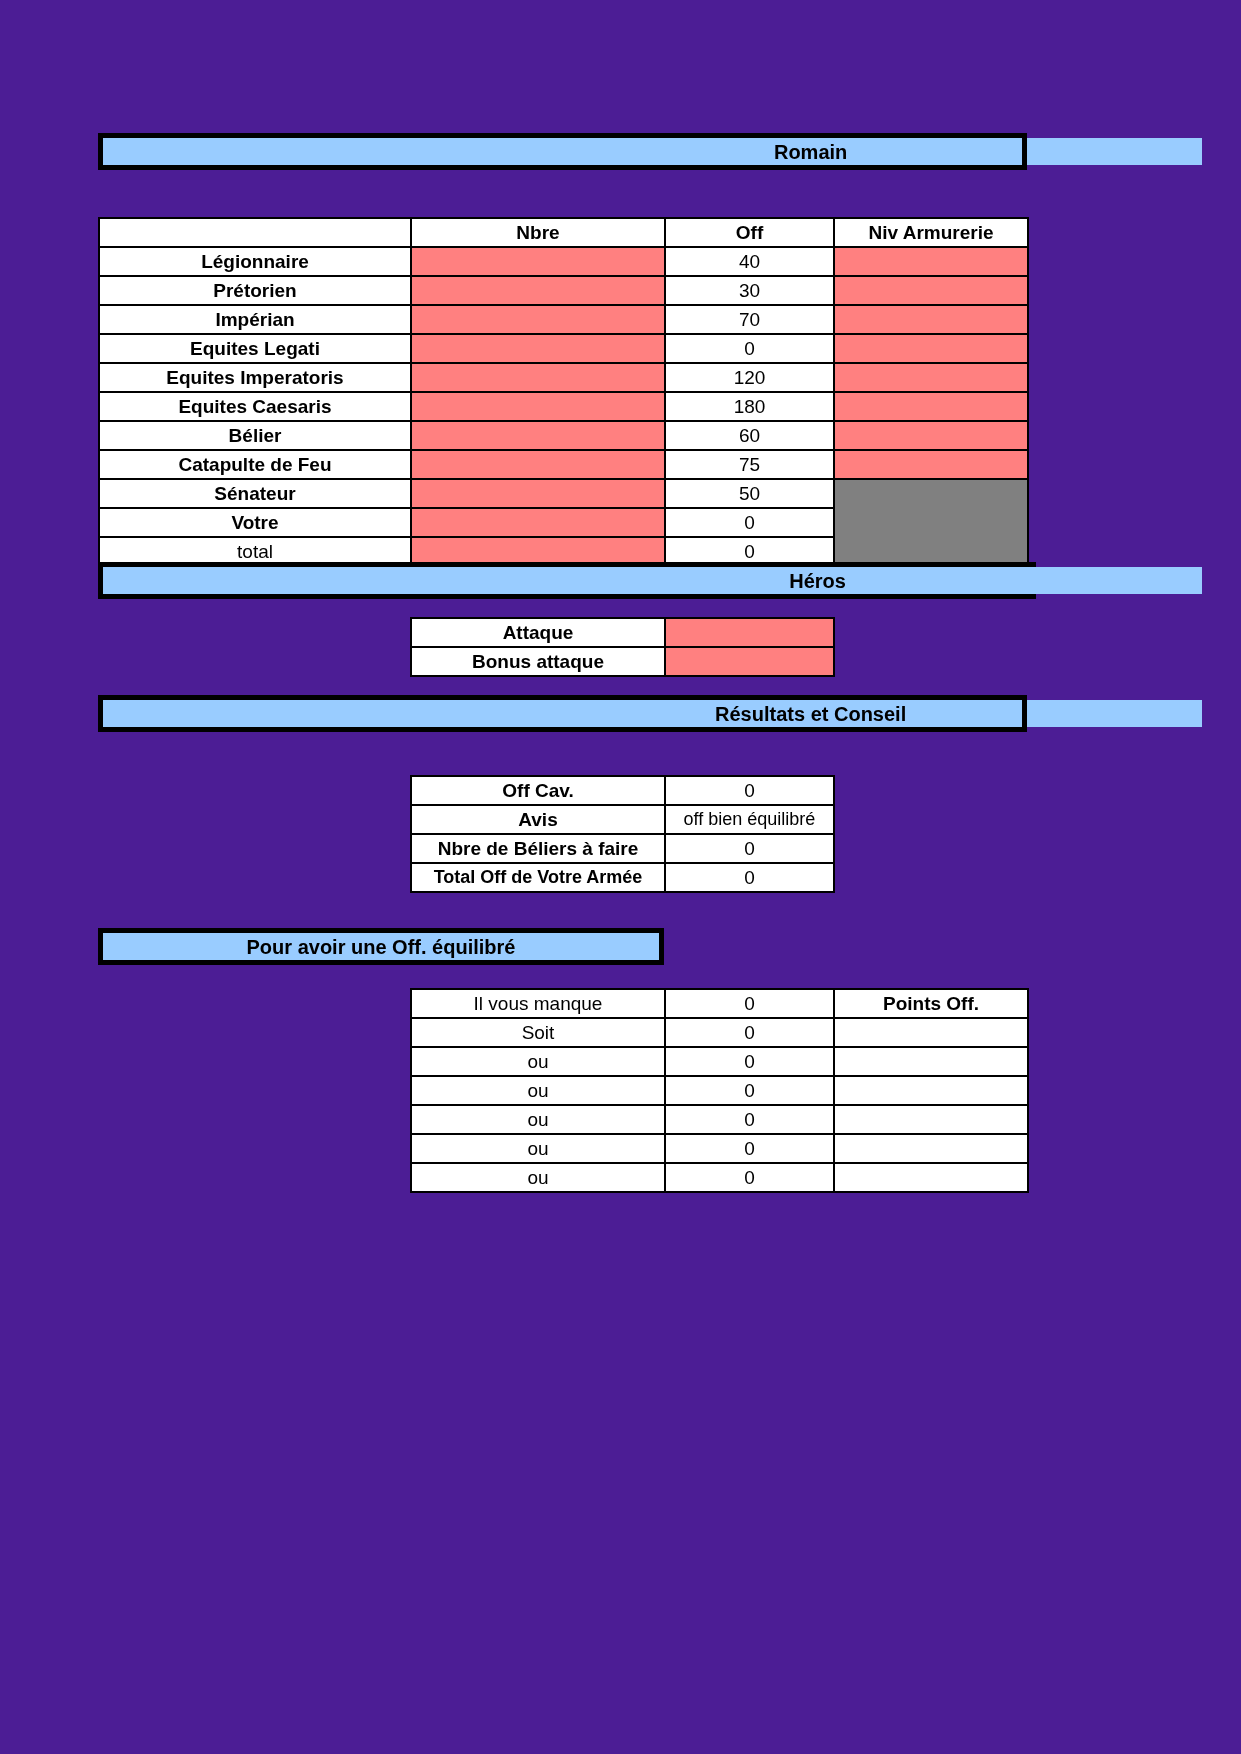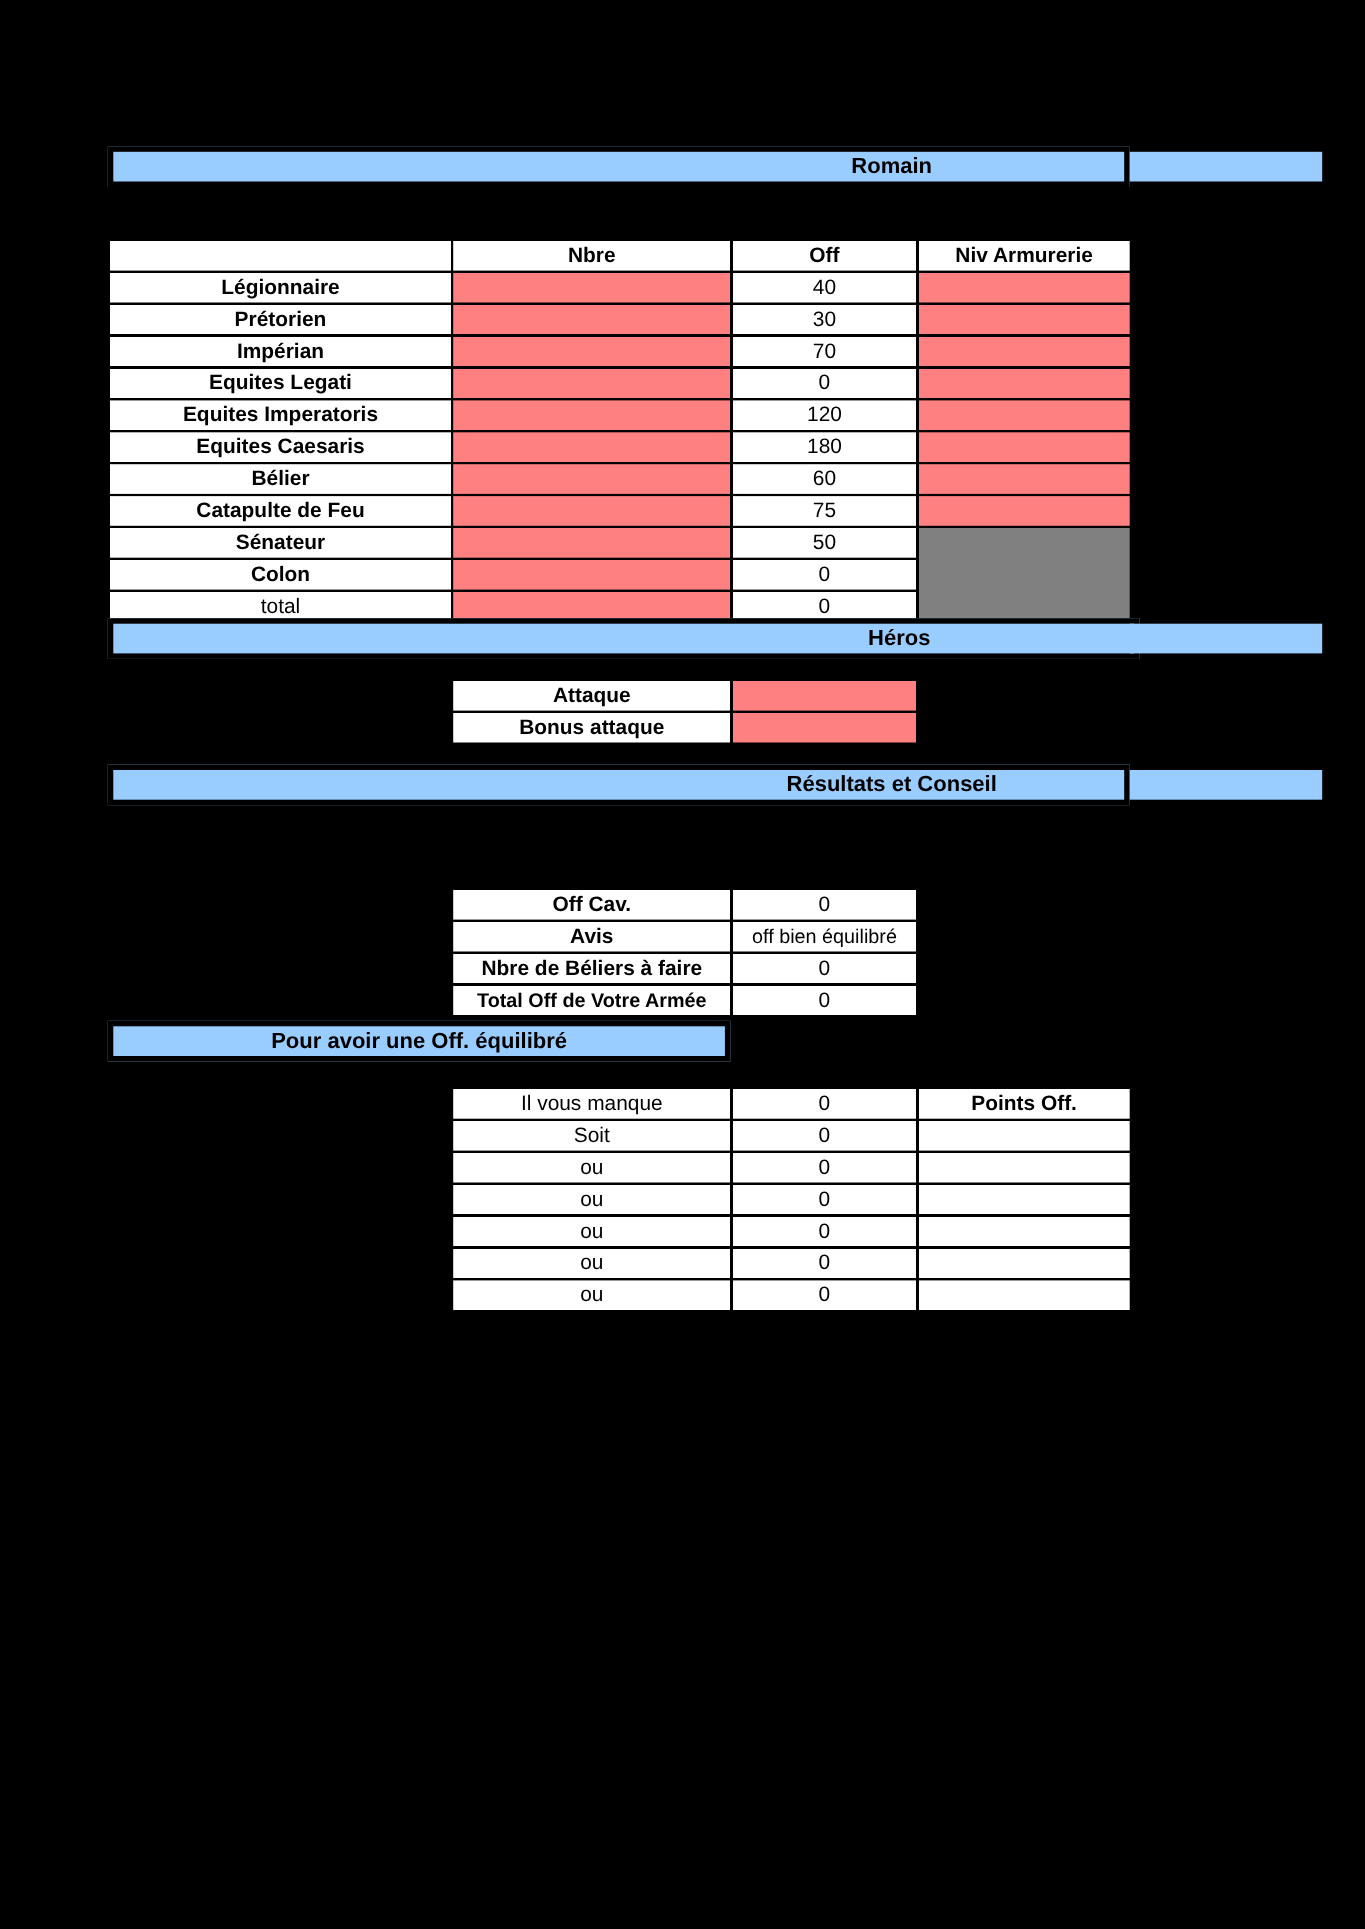--- a/index.html
+++ b/index.html
@@ -1,17 +1,17 @@
 <!DOCTYPE html>
 <html><head>
 <meta charset="utf-8">
 <style>
   html,body { margin:0; padding:0; background:#ffffff; }
   .page {
-    position:relative; width:1241px; height:1754px; background:#000000;
+    position:relative; width:1241px; height:1754px; background:#4c1d95;
     font-family:"Liberation Sans", sans-serif; color:#000;
     overflow:hidden;
   }
   
   .banner {
     position:absolute; box-sizing:border-box;
     background:#99CCFF; border:5px solid #000;
   }
   .banner-label {
     position:absolute; top:50%; transform:translate(-50%,-50%);
@@ -108,21 +108,21 @@
       <td>75</td>
       <td class="red"></td>
     </tr>
     <tr>
       <td class="bold">Sénateur</td>
       <td class="red"></td>
       <td>50</td>
       <td class="gray" rowspan="3"></td>
     </tr>
     <tr>
-      <td class="bold">Colon</td>
+      <td class="bold">Votre</td>
       <td class="red"></td>
       <td>0</td>
     </tr>
     <tr>
       <td>total</td>
       <td class="red"></td>
       <td>0</td>
     </tr>
   </tbody>
     </table>
@@ -147,21 +147,21 @@
       <td class="red"></td>
     </tr>
   </tbody>
     </table>
 
   <div class="banner" style="left:98px; top:695px; width:929px; height:37px;">
     <span class="banner-label off-center">Résultats et Conseil</span>
   </div>
   <div class="banner-ext" style="top:700px;"></div>
 
-  <table style="left:410px; top:775px; width:423px;margin-top:32px;">
+  <table style="left:410px; top:775px; width:423px;">
     <colgroup>
         <col style="width:254px">
         <col style="width:169px">
       </colgroup>
     <tbody>
         <tr>
       <td class="bold">Off Cav.</td>
       <td>0</td>
     </tr>
     <tr>

